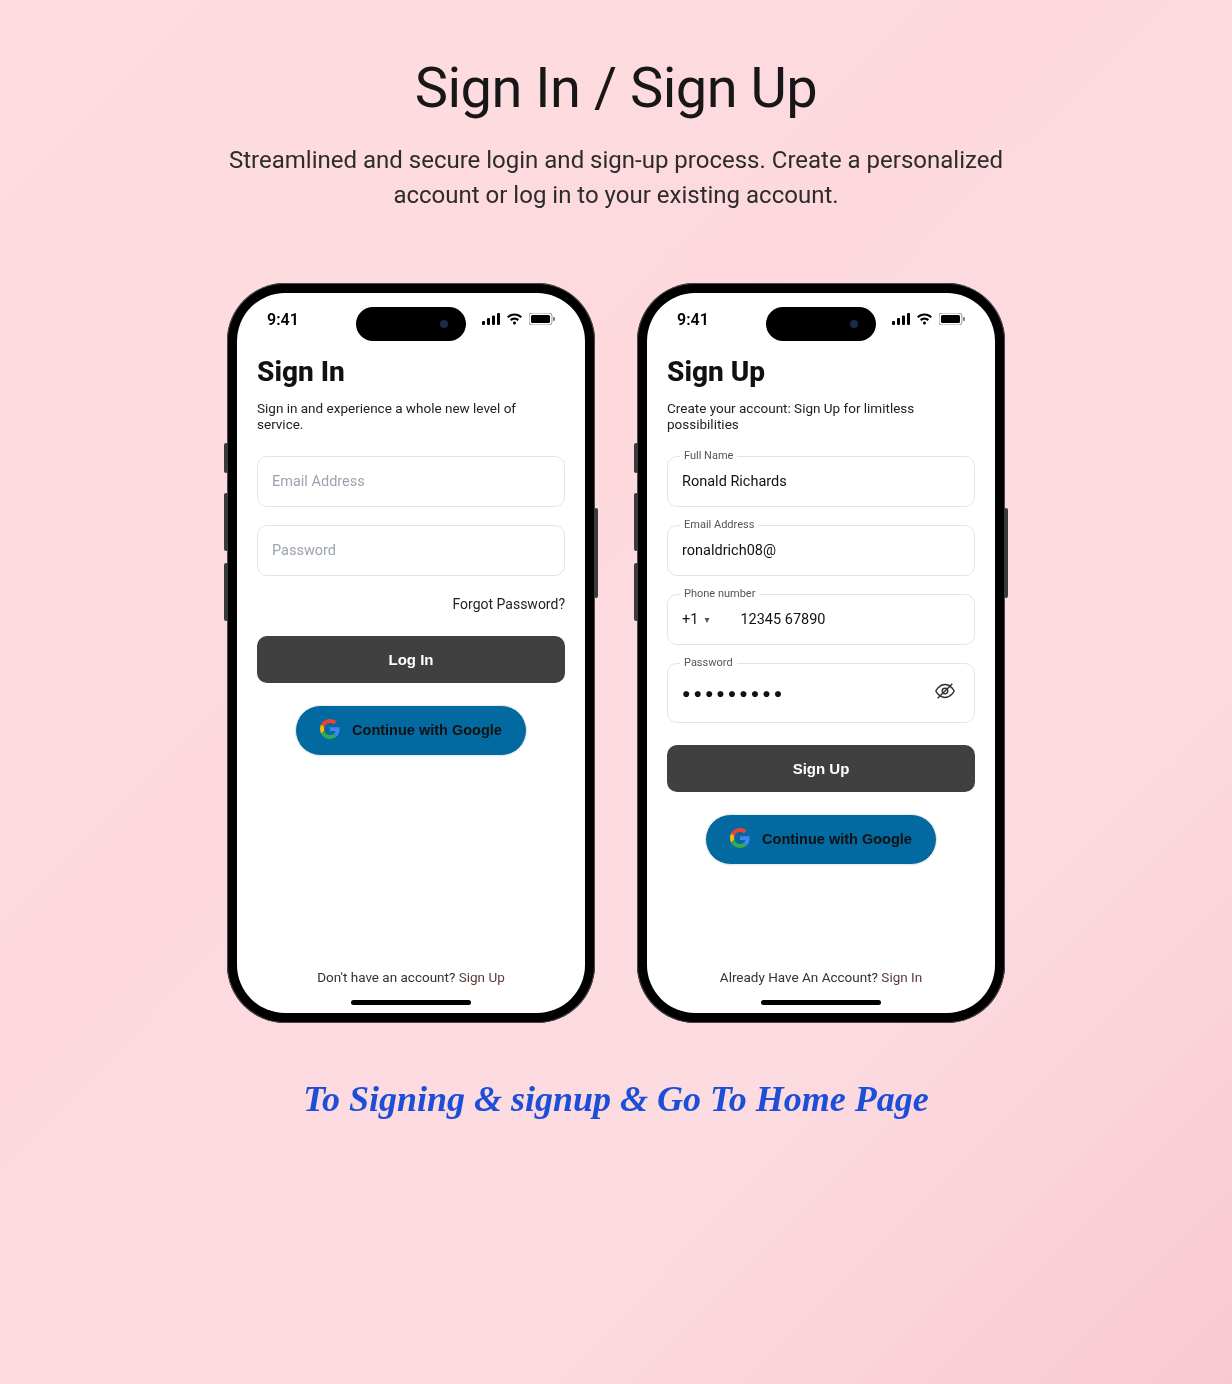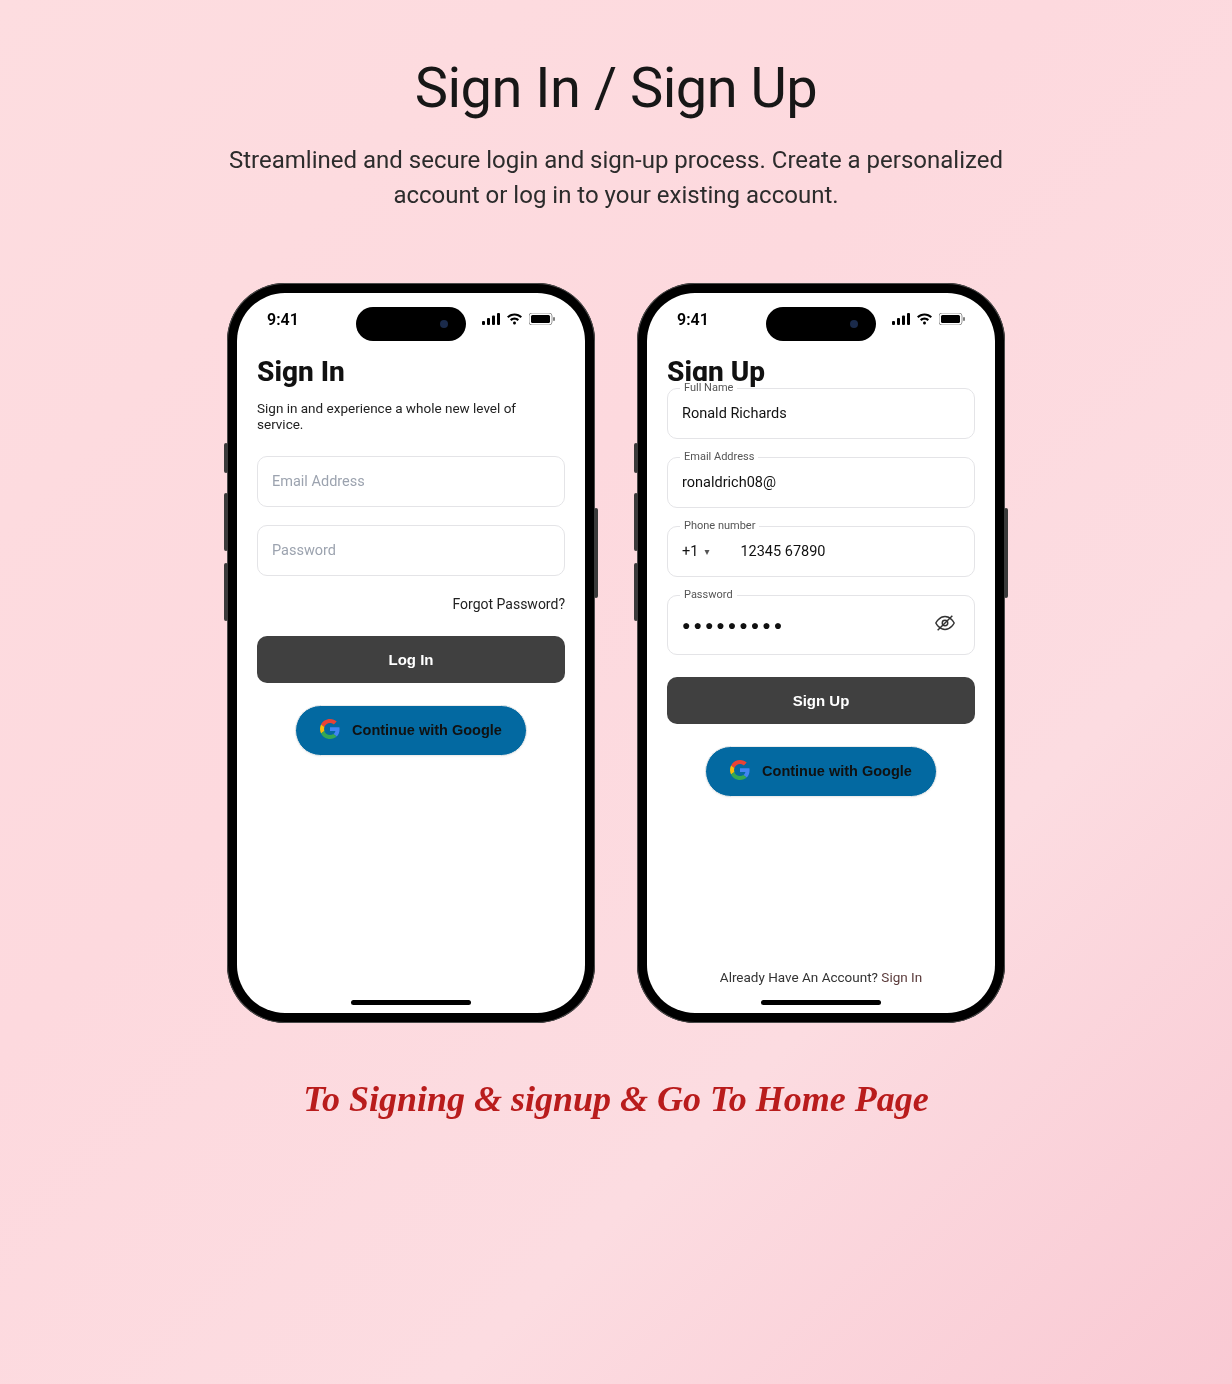--- a/index.html
+++ b/index.html
@@ -191,21 +191,21 @@
     position:absolute;
     bottom:8px; left:50%; transform:translateX(-50%);
     width:120px; height:5px; background:#000; border-radius:3px;
   }
   .caption {
     text-align:center;
     font-family: "Segoe Script", "Comic Sans MS", cursive;
     font-size: 36px;
     font-style: italic;
     font-weight: 600;
-    color:#b91c1c;
+    color:#1d4ed8;
     margin-top: 55px;
   }
 </style>
 </head>
 <body>
 
 <div class="header">
   <h1>Sign In / Sign Up</h1>
   <p>Streamlined and secure login and sign-up process. Create a personalized account or log in to your existing account.</p>
 </div>
@@ -256,20 +256,23 @@
         <button class="google-btn">
           <span><svg width="20" height="20" viewBox="0 0 48 48">
                 <path fill="#EA4335" d="M24 9.5c3.54 0 6.71 1.22 9.21 3.6l6.85-6.85C35.9 2.38 30.47 0 24 0 14.62 0 6.51 5.38 2.56 13.22l7.98 6.19C12.43 13.72 17.74 9.5 24 9.5z"></path>
                 <path fill="#4285F4" d="M46.98 24.55c0-1.57-.15-3.09-.38-4.55H24v9.02h12.94c-.58 2.96-2.26 5.48-4.78 7.18l7.73 6c4.51-4.18 7.09-10.36 7.09-17.65z"></path>
                 <path fill="#FBBC05" d="M10.53 28.59c-.48-1.45-.76-2.99-.76-4.59s.27-3.14.76-4.59l-7.98-6.19C.92 16.46 0 20.12 0 24c0 3.88.92 7.54 2.56 10.78l7.97-6.19z"></path>
                 <path fill="#34A853" d="M24 48c6.48 0 11.93-2.13 15.89-5.81l-7.73-6c-2.15 1.45-4.92 2.3-8.16 2.3-6.26 0-11.57-4.22-13.47-9.91l-7.98 6.19C6.51 42.62 14.62 48 24 48z"></path>
               </svg></span>
           <span>Continue with Google</span>
         </button>
 
+        <div class="footer-text">
+          <span>Don't have an account? </span><span class="link">Sign Up</span>
+        </div>
       </div>
       <div class="home-indicator"></div>
     </div>
   </div>
 
   <div class="phone">
     <div class="side-left-1"></div>
       <div class="side-left-2"></div>
       <div class="side-left-3"></div>
       <div class="side-right"></div>
@@ -289,20 +292,21 @@
               </svg></span>
           <span><svg width="26" height="12" viewBox="0 0 26 12">
                 <rect x="0" y="0" width="23" height="12" rx="3" fill="none" stroke="#000" stroke-opacity="0.4"></rect>
                 <rect x="2" y="2" width="19" height="8" rx="1.5" fill="#000"></rect>
                 <rect x="24" y="4" width="2" height="4" rx="1" fill="#000" fill-opacity="0.5"></rect>
               </svg></span>
         </div>
       </div>
       <div class="content">
         <h2>Sign Up</h2>
+        <div class="subtitle">Create your account: Sign Up for limitless possibilities</div>
 
         <div class="field">
           <span class="float-label">Full Name</span>
           <div class="field-inner">Ronald Richards</div>
         </div>
 
         <div class="field">
           <span class="float-label">Email Address</span>
           <div class="field-inner">ronaldrich08@</div>
         </div>

